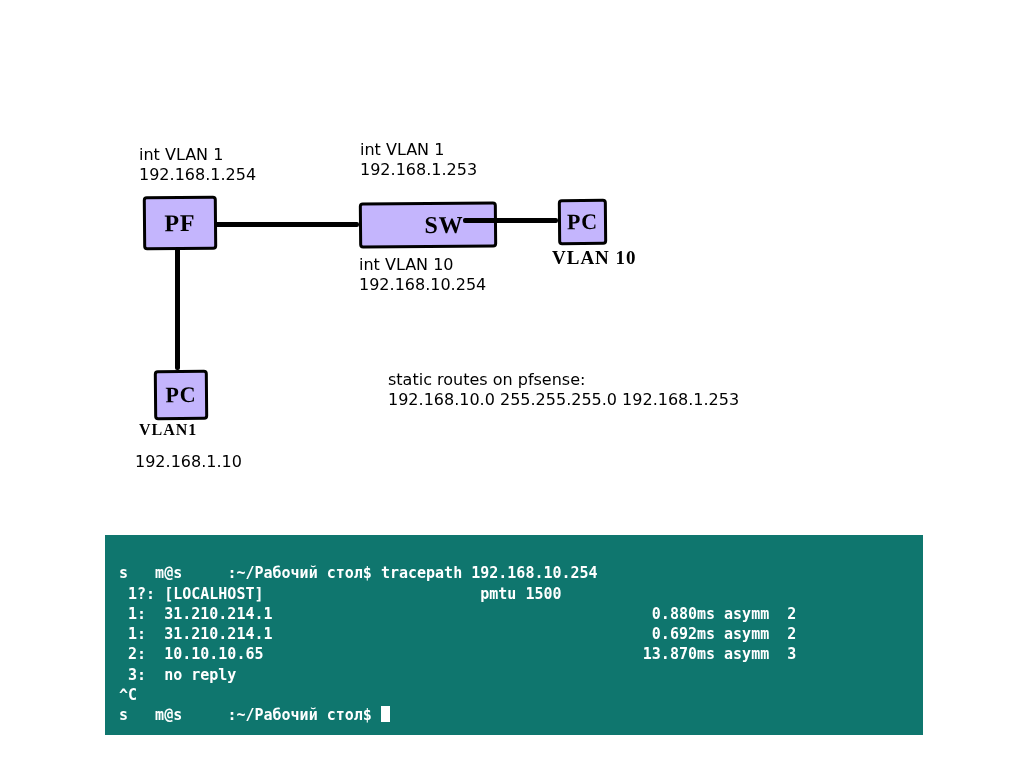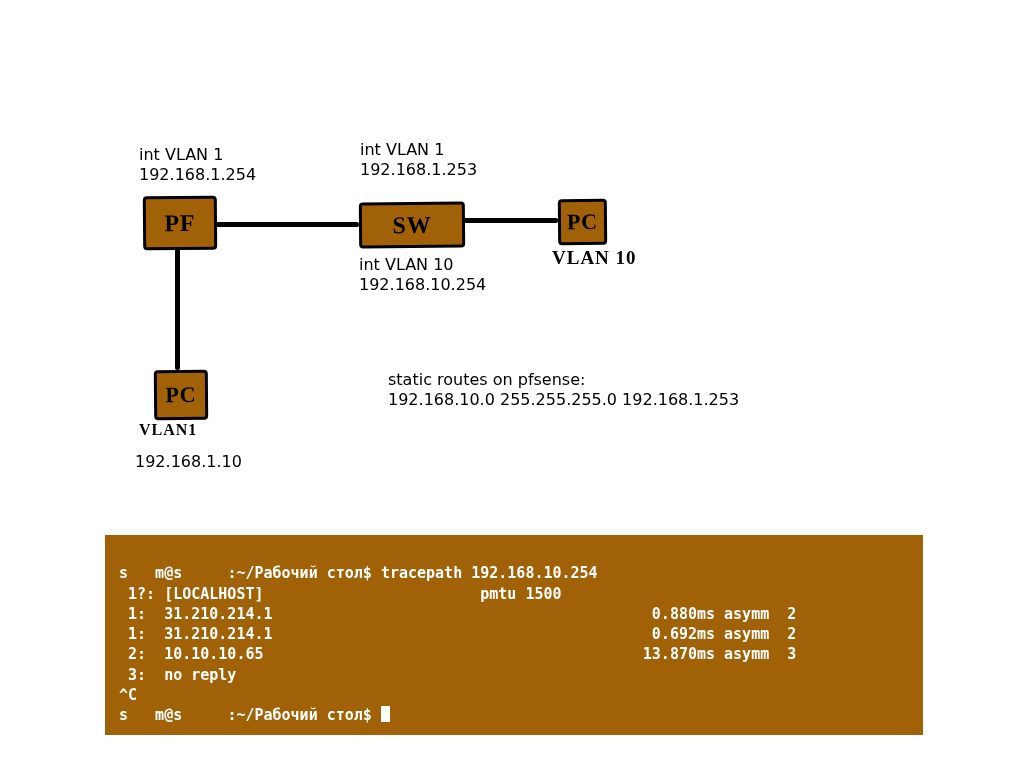--- a/index.html
+++ b/index.html
@@ -21,33 +21,33 @@
   }
   .hand {
     font-family: "Comic Sans MS", "Segoe Script", cursive;
     font-weight: 700;
   }
   
   .sketch-box {
     position: absolute;
     border: 3.5px solid #000;
     border-radius: 4px;
-    background: #a16207;
+    background: #c4b5fd;
     display: flex;
     align-items: center;
     justify-content: center;
     transform: rotate(-0.5deg);
   }
   .sketch-box::after {
     content: "";
     position: absolute;
     inset: -3px;
   }
   .pf-box   { left: 143px; top: 196px; width: 68px;  height: 48px; }
-  .sw-box   { left: 359px; top: 202px; width: 100px; height: 40px; }
+  .sw-box   { left: 359px; top: 202px; width: 100px; height: 40px; padding-left: 32px; }
   .pc2-box  { left: 558px; top: 199px; width: 43px;  height: 40px; }
   .pc1-box  { left: 154px; top: 370px; width: 48px;  height: 44px; }
 
   .box-text {
     font-family: "Comic Sans MS", "Segoe Script", cursive;
     font-weight: 900;
     font-size: 24px;
     letter-spacing: 1px;
   }
   .box-text.sm { font-size: 22px; }
@@ -62,21 +62,21 @@
   .h2 { left: 463px; top: 218px; width: 95px;  height: 5px; }
   .v1 { left: 175px; top: 248px; width: 5px;   height: 122px; }
 
   
   .terminal {
     position: absolute;
     left: 105px;
     top: 535px;
     width: 790px;
     padding: 8px 14px 10px 14px;
-    background: #a16207;
+    background: #0f766e;
     color: #fff;
     font-family: "DejaVu Sans Mono", "Menlo", "Consolas", monospace;
     font-size: 15px;
     line-height: 1.35;
     font-weight: 700;
     white-space: pre;
   }
   .cursor {
     display: inline-block;
     width: 9px;

